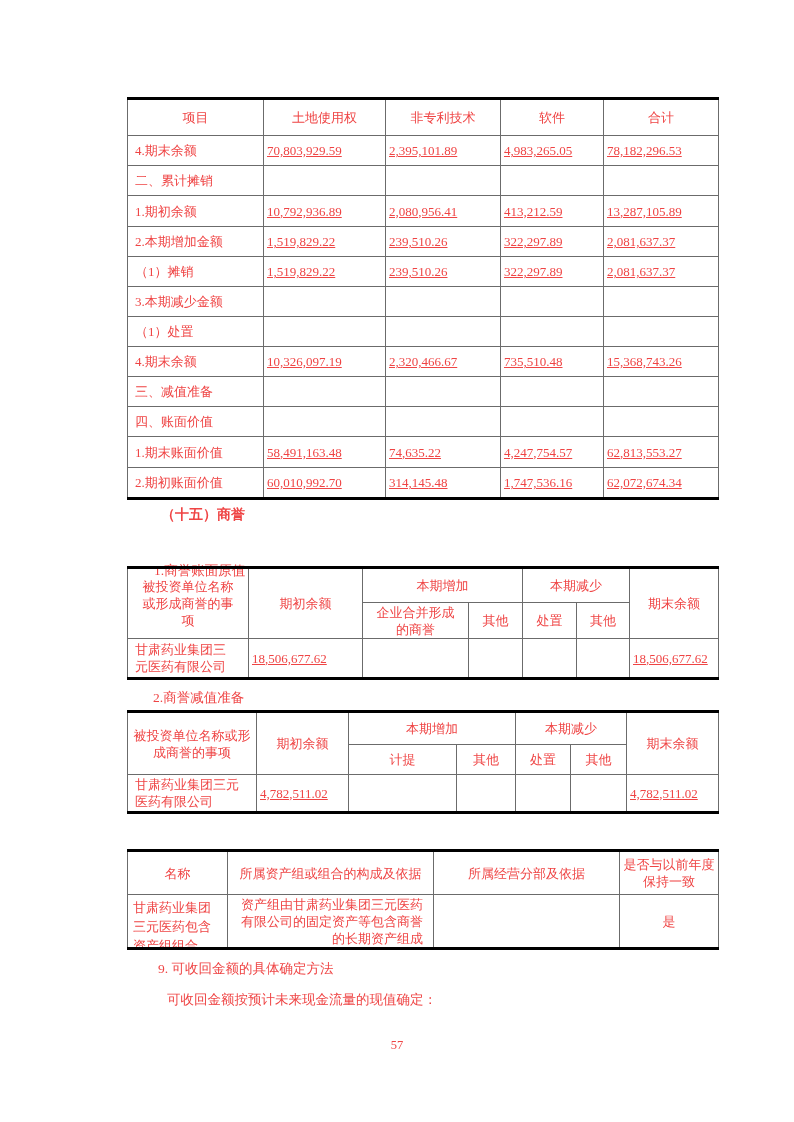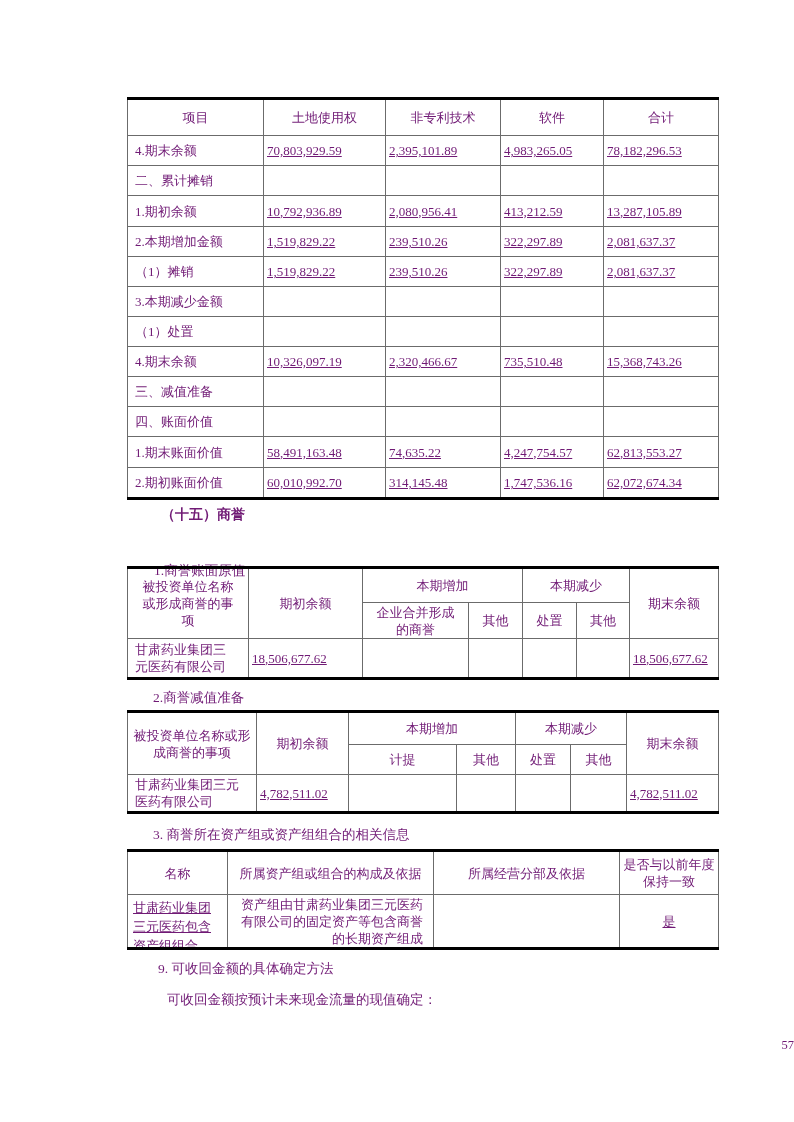--- a/index.html
+++ b/index.html
@@ -1,19 +1,19 @@
 <!DOCTYPE html>
 <html><head>
 <meta charset="utf-8">
 <style>
   * { margin:0; padding:0; box-sizing:border-box; }
   html,body { background:#e8e8e8; }
   .page {
     position:relative; width:794px; height:1122px; background:#ffffff;
-    font-family:"Liberation Serif","DejaVu Serif",serif; color:#701a75;
+    font-family:"Liberation Serif","DejaVu Serif",serif; color:#ef4444;
     margin:0 auto; overflow:hidden;
   }
   .abs { position:absolute; }
 
   table.doc {
     border-collapse:collapse; table-layout:fixed; width:591px;
     border-top:3px solid #000; border-bottom:3px solid #000;
     border-left:1px solid #555; border-right:1px solid #555;
     font-size:13px; line-height:17px;
   }
@@ -27,21 +27,21 @@
 
   tr.h37 { height:37px; }
   tr.h30 { height:30px; }
   tr.h35 { height:35px; }
   tr.h36 { height:36px; }
   tr.h40 { height:40px; }
   tr.h33 { height:33px; }
   tr.h31 { height:31px; }
   tr.h38 { height:38px; }
   tr.h44 { height:44px; }
-  tr.h52 { height:52px;text-decoration:underline; }
+  tr.h52 { height:52px; }
 
   .w96  { display:inline-block; max-width:96px;  text-align:center; vertical-align:middle; }
   .w84  { display:inline-block; max-width:84px;  text-align:center; vertical-align:middle; }
   .w96l { display:inline-block; max-width:96px;  text-align:left;   vertical-align:middle; }
   .w185 { display:inline-block; max-width:185px; text-align:right; vertical-align:middle; }
 
   td.clip3 {
     vertical-align:top; text-align:left; padding:3px 4px 0 5px;
     line-height:19px;
   }
@@ -237,21 +237,20 @@
         <td class="num"></td>
         <td class="num"></td>
         <td class="num"></td>
         <td class="num"></td>
         <td class="num">4,782,511.02</td>
       </tr>
     </tbody>
       </table>
   </div>
 
-  <div class="abs subhead" style="left:153px; top:826px;">3. 商誉所在资产组或资产组组合的相关信息</div>
 
   <div class="abs" style="left:127px; top:849px;">
     <table class="doc">
       <colgroup>
         <col style="width:100px">
           <col style="width:206px">
           <col style="width:186px">
           <col style="width:99px">
       </colgroup>
       <tbody>
@@ -269,15 +268,15 @@
         <td class="ctr"></td>
         <td class="ctr">是</td>
       </tr>
     </tbody>
       </table>
   </div>
 
   <div class="abs subhead" style="left:158px; top:960px;">9. 可收回金额的具体确定方法</div>
   <div class="abs para" style="left:157px; top:991px;margin-left:10px;">可收回金额按预计未来现金流量的现值确定：</div>
 
-  <div class="abs pagenum" style="left:0px; top:1038px;text-align:right;">57</div>
+  <div class="abs pagenum" style="left:0px; top:1038px;">57</div>
 
 </div>
 
 </body></html>

